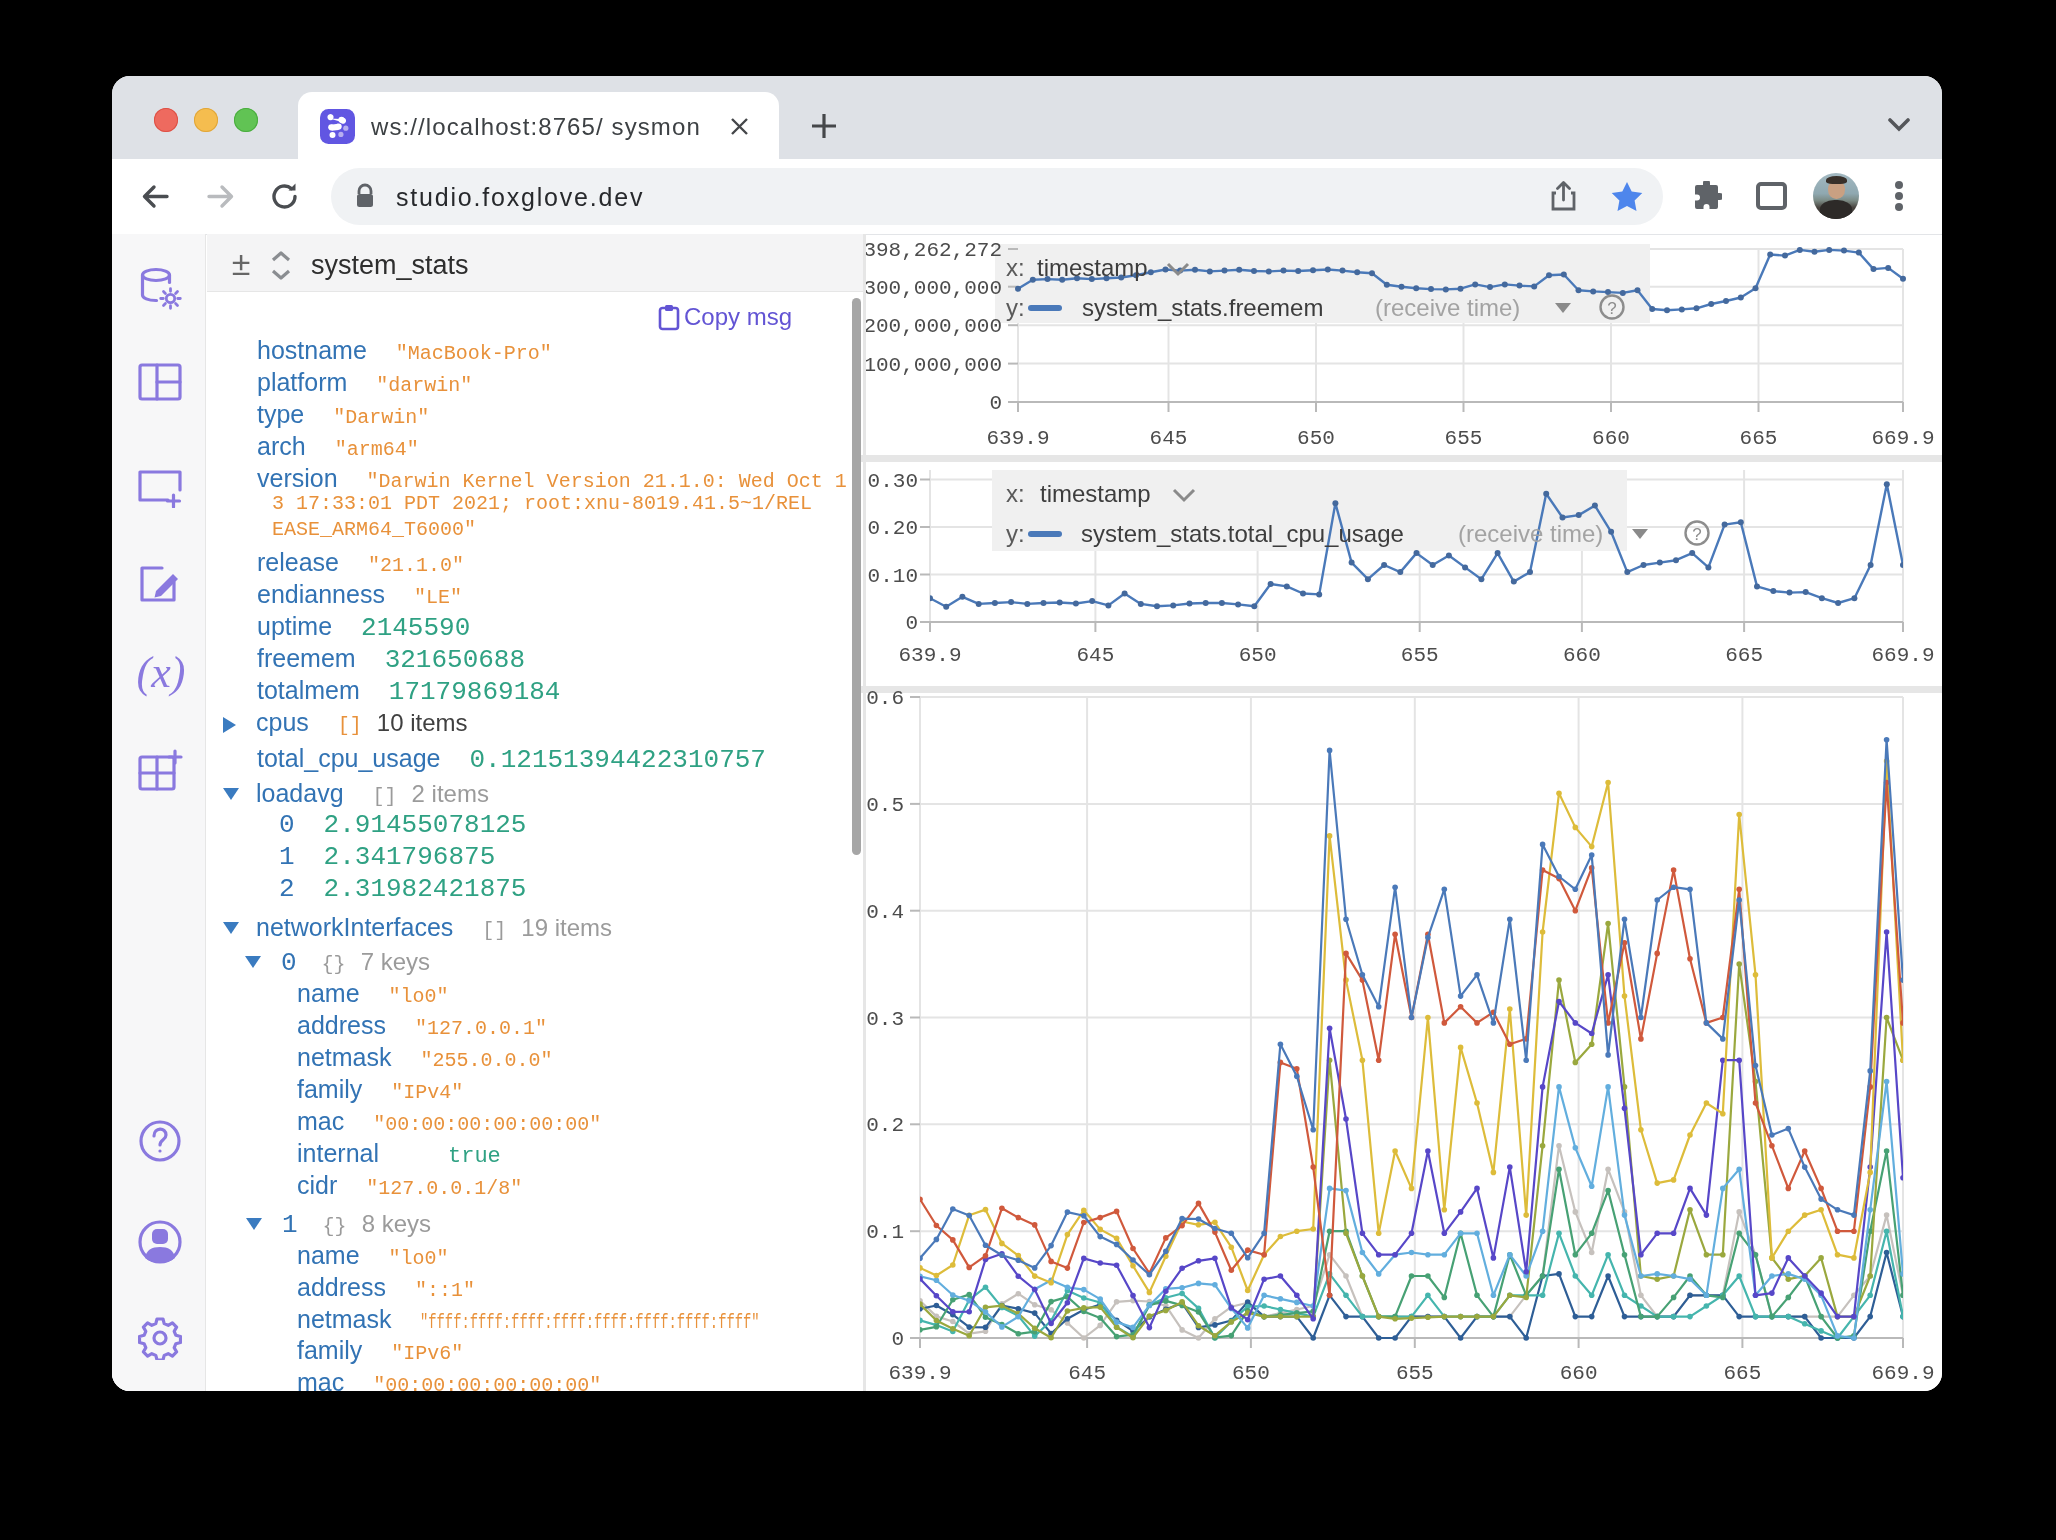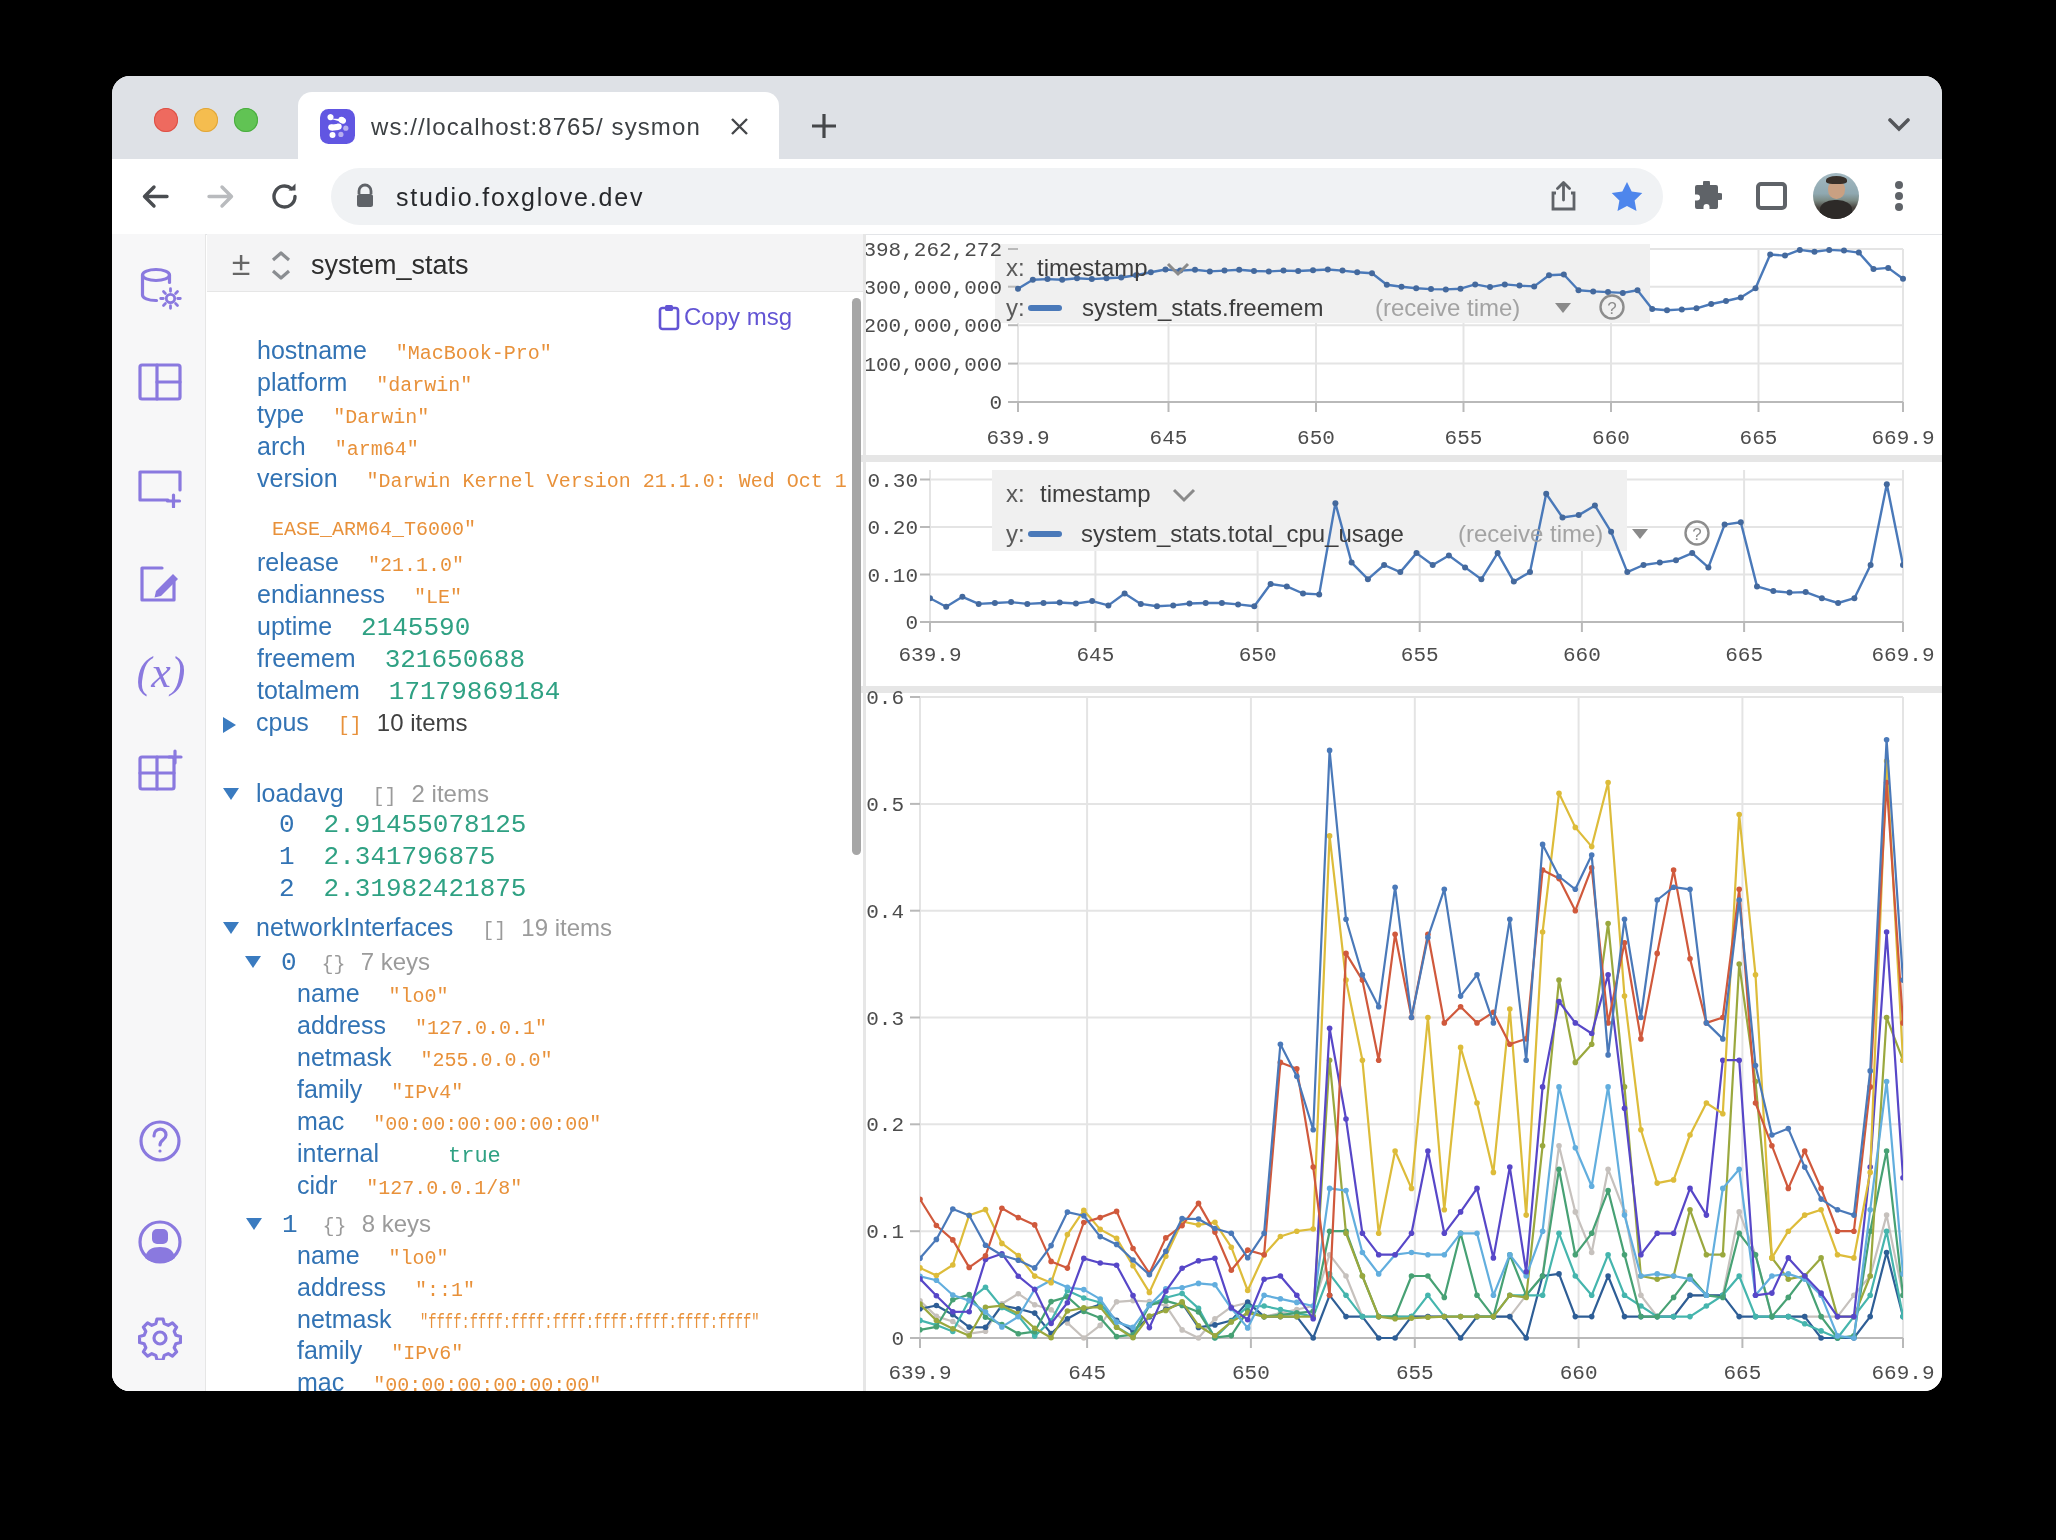--- a/index.html
+++ b/index.html
@@ -1024,27 +1024,29 @@
             <circle cx="1037.0" cy="746.1" r="2.8" fill="#4a79b9"></circle>
           </g>
         </g>
       </svg></div>
   <div id="vsplit"></div>
     <div class="trow" style="top:258px;left:145px"><span class="k">hostname</span><span class="gap"></span><span class="s">"MacBook-Pro"</span></div>
     <div class="trow" style="top:290px;left:145px"><span class="k">platform</span><span class="gap"></span><span class="s">"darwin"</span></div>
     <div class="trow" style="top:322px;left:145px"><span class="k">type</span><span class="gap"></span><span class="s">"Darwin"</span></div>
     <div class="trow" style="top:354px;left:145px"><span class="k">arch</span><span class="gap"></span><span class="s">"arm64"</span></div>
     <div class="trow" style="top:386px;left:145px"><span class="k">version</span><span class="gap"></span><span class="s">"Darwin Kernel Version 21.1.0: Wed Oct 1</span></div>
+    <div class="trow" style="top:412px;left:160px"><span class="s">3 17:33:01 PDT 2021; root:xnu-8019.41.5~1/REL</span></div>
     <div class="trow" style="top:438px;left:160px"><span class="s">EASE_ARM64_T6000"</span></div>
     <div class="trow" style="top:470px;left:145px"><span class="k">release</span><span class="gap"></span><span class="s">"21.1.0"</span></div>
     <div class="trow" style="top:502px;left:145px"><span class="k">endianness</span><span class="gap"></span><span class="s">"LE"</span></div>
     <div class="trow" style="top:534px;left:145px"><span class="k">uptime</span><span class="gap"></span><span class="n">2145590</span></div>
     <div class="trow" style="top:566px;left:145px"><span class="k">freemem</span><span class="gap"></span><span class="n">321650688</span></div>
     <div class="trow" style="top:598px;left:145px"><span class="k">totalmem</span><span class="gap"></span><span class="n">17179869184</span></div>
     <div class="trow" style="top:630px;left:111px"><span class="tri-r"></span><span class="w20"></span><span class="k">cpus</span><span class="gap"></span><span class="o">[]</span><span class="g16"></span><span class="oi">10 items</span></div>
+    <div class="trow" style="top:666px;left:145px"><span class="k">total_cpu_usage</span><span class="gap"></span><span class="n">0.12151394422310757</span></div>
     <div class="trow" style="top:701px;left:111px"><span class="tri-d"></span><span class="w17"></span><span class="k">loadavg</span><span class="gap"></span><span class="g">[]</span><span class="g16"></span><span class="gi">2 items</span></div>
     <div class="trow" style="top:733px;left:167px"><span class="ix">0</span><span class="gap"></span><span class="n">2.91455078125</span></div>
     <div class="trow" style="top:765px;left:167px"><span class="ix">1</span><span class="gap"></span><span class="n">2.341796875</span></div>
     <div class="trow" style="top:797px;left:167px"><span class="ix">2</span><span class="gap"></span><span class="n">2.31982421875</span></div>
     <div class="trow" style="top:835px;left:111px"><span class="tri-d"></span><span class="w17"></span><span class="k">networkInterfaces</span><span class="gap"></span><span class="g">[]</span><span class="g16"></span><span class="gi">19 items</span></div>
     <div class="trow" style="top:870px;left:133px"><span class="tri-d"></span><span class="w19"></span><span class="ix">0</span><span class="w24"></span><span class="g">{}</span><span class="g16"></span><span class="gi">7 keys</span></div>
     <div class="trow" style="top:901px;left:185px"><span class="k">name</span><span class="gap"></span><span class="s">"lo0"</span></div>
     <div class="trow" style="top:933px;left:185px"><span class="k">address</span><span class="gap"></span><span class="s">"127.0.0.1"</span></div>
     <div class="trow" style="top:965px;left:185px"><span class="k">netmask</span><span class="gap"></span><span class="s">"255.0.0.0"</span></div>
     <div class="trow" style="top:997px;left:185px"><span class="k">family</span><span class="gap"></span><span class="s">"IPv4"</span></div>

